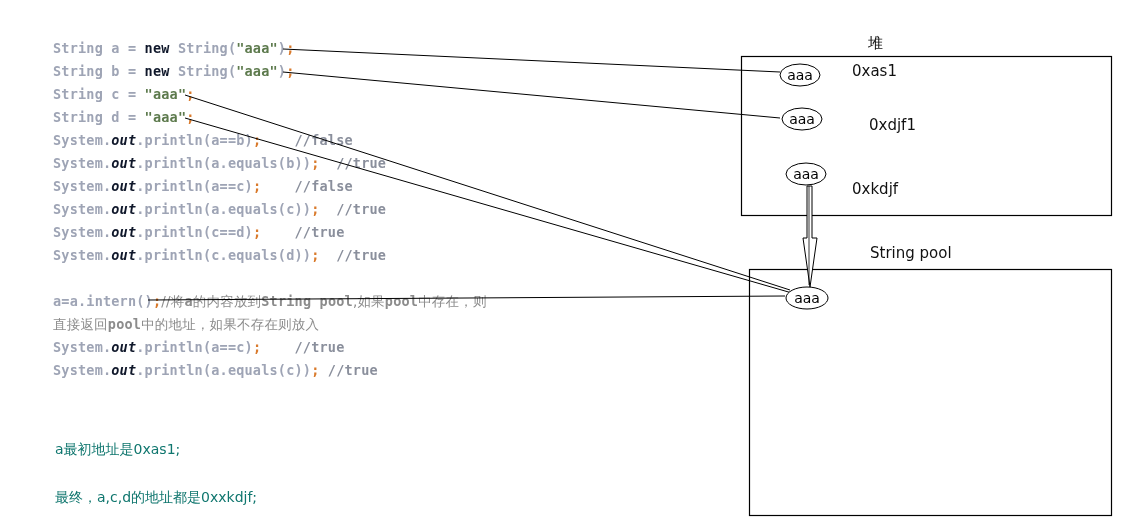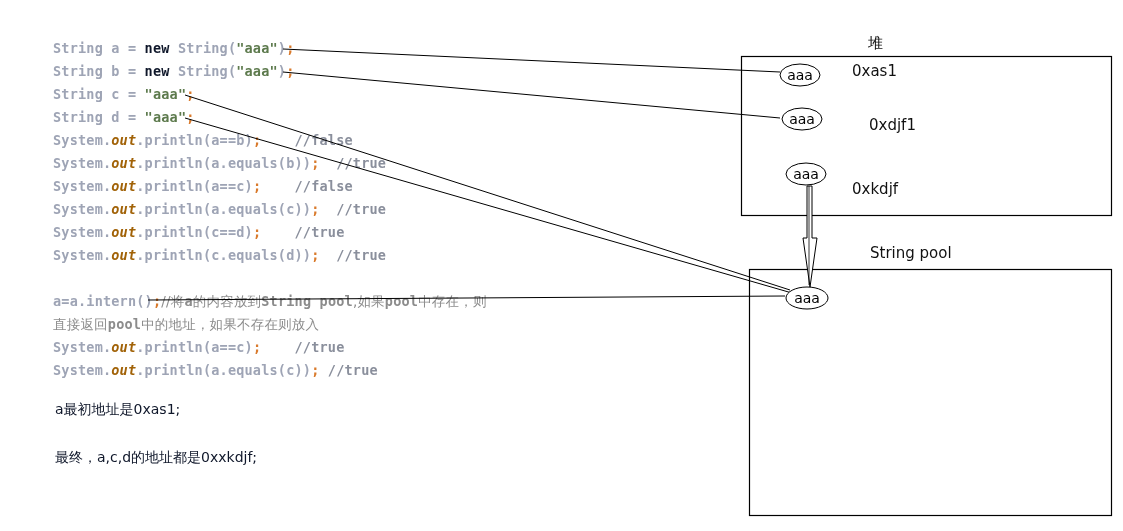--- a/index.html
+++ b/index.html
@@ -5,28 +5,28 @@
   html, body { margin: 0; padding: 0; background: #ffffff; }
   body { width: 1123px; height: 531px; position: relative; overflow: hidden; }
   .code {
     position: absolute; left: 53px;
     font-family: "DejaVu Sans Mono", monospace;
     font-size: 13.5px; font-weight: bold; letter-spacing: 0.2px;
     color: #9ea4b5; white-space: pre; line-height: 23px;
   }
   .kw { color: #0f172a; }
   .str { color: #5d7a4d; }
-  .out { color: #a16207; font-style: italic; }
+  .out { color: #0f172a; font-style: italic; }
   .semi { color: #d97a2c; }
   .cm { color: #8a8f9c; }
   .cn { font-family: "DejaVu Sans", sans-serif; font-weight: normal; color: #8c8c8c; font-size: 13.5px; }
   .cnb { font-family: "DejaVu Sans Mono", monospace; font-weight: bold; color: #8c8c8c; }
   .note {
     position: absolute; left: 55px;
-    font-family: "DejaVu Sans", sans-serif; font-size: 14px; color: #0f172a;
+    font-family: "DejaVu Sans", sans-serif; font-size: 14px; color: #0f766e; margin-top: 40px;
   }
   .label {
     position: absolute; font-family: "DejaVu Sans", sans-serif; font-size: 15px; color: #111;
   }
   svg#diagram { position: absolute; left: 0; top: 0; }
 </style>
 </head>
 <body>
 
 <div class="code" style="top:37px;" id="code-block"><div><span>String a = </span><span class="kw">new</span><span> String(</span><span class="str">"aaa"</span><span>)</span><span class="semi">;</span></div><div><span>String b = </span><span class="kw">new</span><span> String(</span><span class="str">"aaa"</span><span>)</span><span class="semi">;</span></div><div><span>String c = </span><span class="str">"aaa"</span><span class="semi">;</span></div><div><span>String d = </span><span class="str">"aaa"</span><span class="semi">;</span></div><div><span>System.</span><span class="out">out</span><span>.println(a==b)</span><span class="semi">;</span><span class="cm">    //false</span></div><div><span>System.</span><span class="out">out</span><span>.println(a.equals(b))</span><span class="semi">;</span><span class="cm">  //true</span></div><div><span>System.</span><span class="out">out</span><span>.println(a==c)</span><span class="semi">;</span><span class="cm">    //false</span></div><div><span>System.</span><span class="out">out</span><span>.println(a.equals(c))</span><span class="semi">;</span><span class="cm">  //true</span></div><div><span>System.</span><span class="out">out</span><span>.println(c==d)</span><span class="semi">;</span><span class="cm">    //true</span></div><div><span>System.</span><span class="out">out</span><span>.println(c.equals(d))</span><span class="semi">;</span><span class="cm">  //true</span></div></div>

